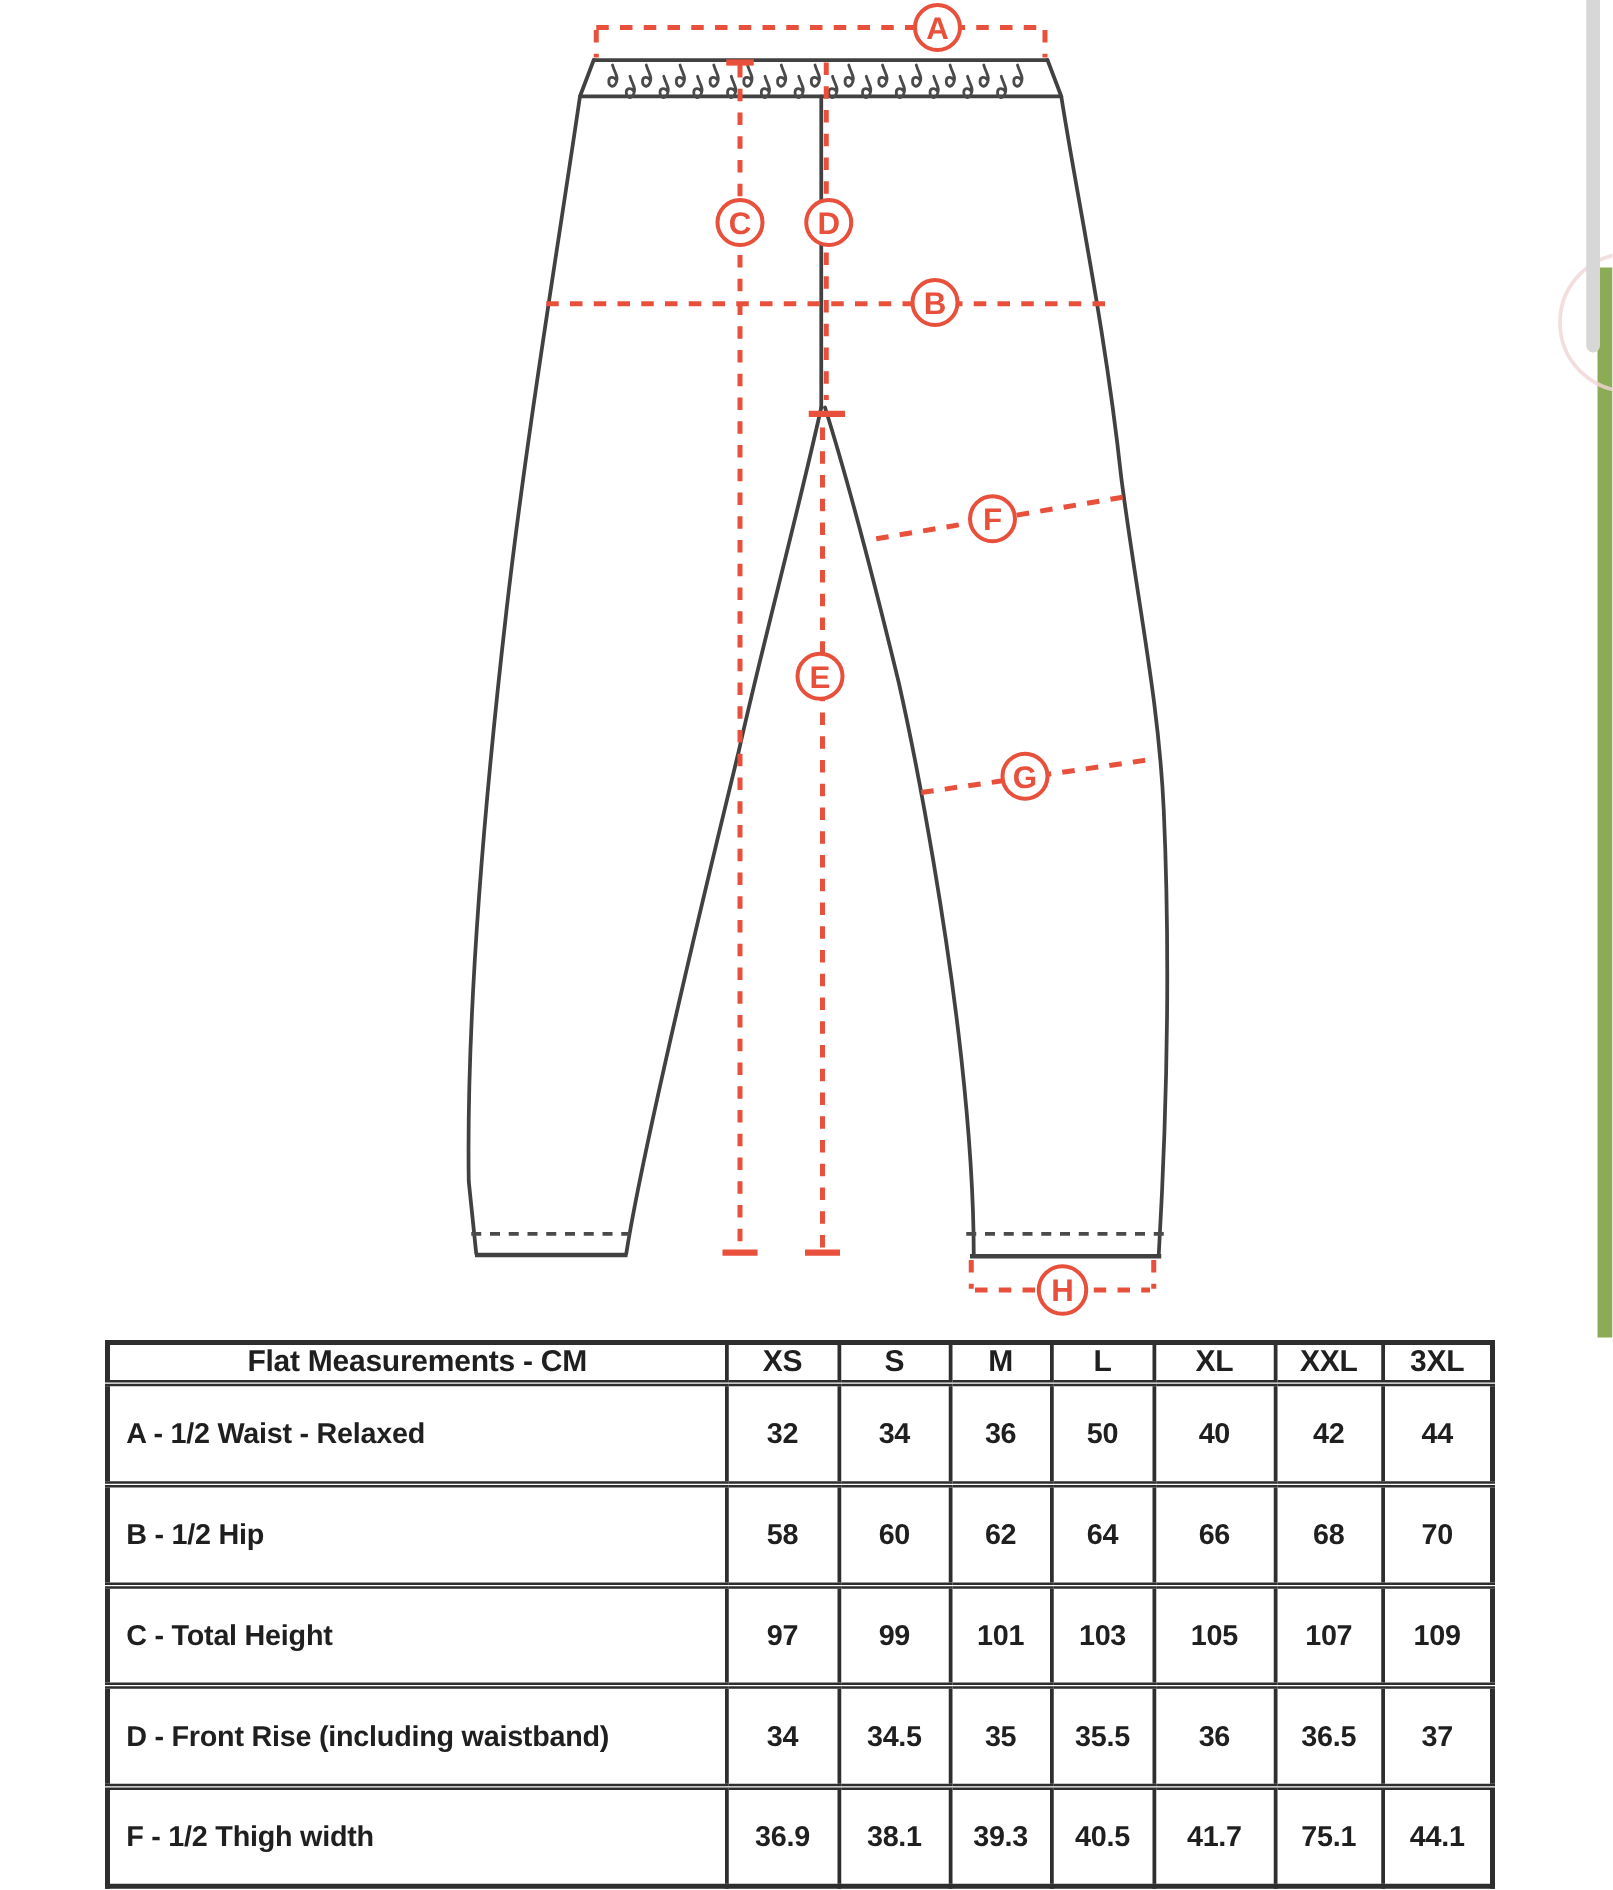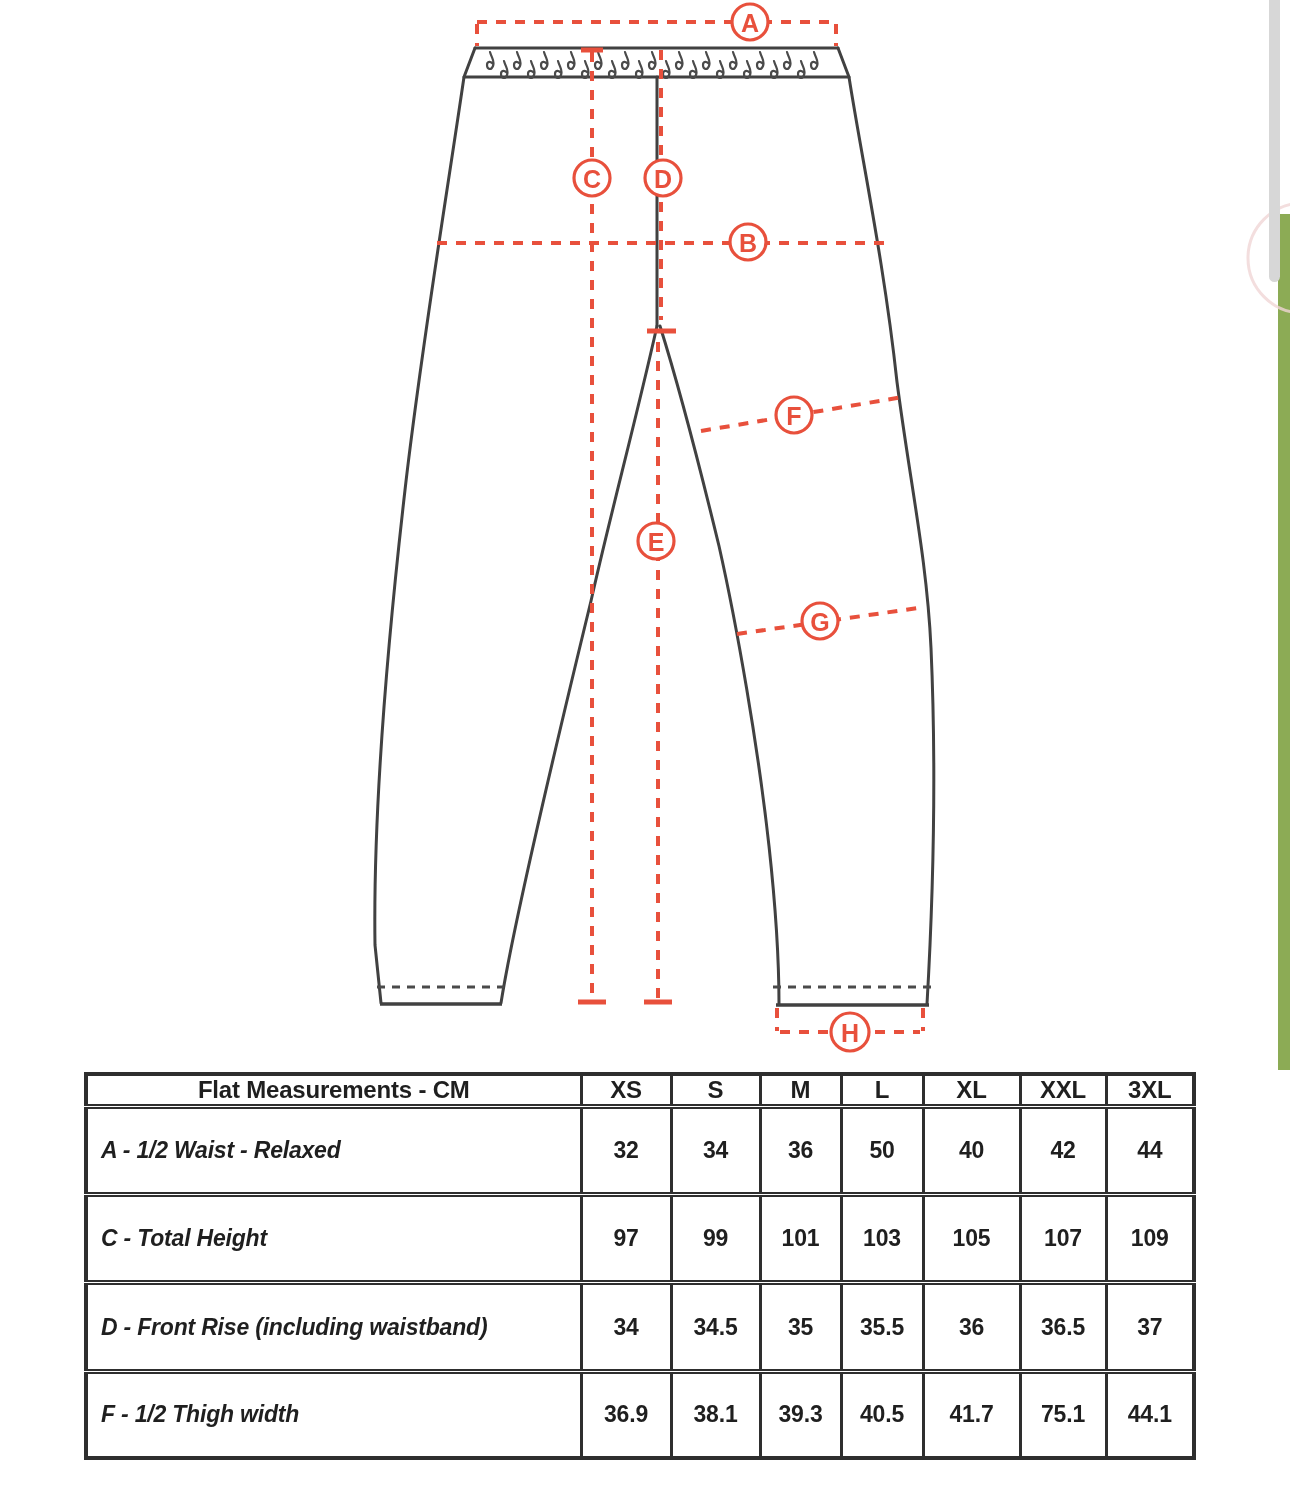--- a/index.html
+++ b/index.html
@@ -17,39 +17,39 @@
   .gather{stroke:#4a4a4a;stroke-width:2.2;fill:none;stroke-linecap:round;}
   .hemdash{stroke:#4a4a4a;stroke-width:3;stroke-dasharray:8 7;fill:none;}
   .rdash{stroke:#e8503c;stroke-width:4;fill:none;stroke-dasharray:10 9;}
   .rtick{stroke:#e8503c;stroke-width:5;fill:none;stroke-linecap:butt;}
   .mc{fill:#ffffff;stroke:#e8503c;stroke-width:3.2;}
   .mt{fill:#e8503c;font:bold 25px "Liberation Sans",sans-serif;text-anchor:middle;dominant-baseline:central;}
   
   #table-wrap{position:absolute;left:84px;top:1072px;}
   table.size-table{
     border-collapse:collapse;table-layout:fixed;
-    width:1108px;height:388px;
+    width:1108px;height:439px;
     font-family:"Liberation Sans",sans-serif;
     font-weight:bold;font-size:23px;color:#1f1f1f;
     letter-spacing:-0.2px;
     background:#fff;
     border:4px solid #2e2e2e;
   }
   .size-table td,.size-table th{
     border-left:3px solid #2e2e2e;
     padding:0;
     text-align:center;
     vertical-align:middle;
     overflow:hidden;
     white-space:nowrap;
   }
   .size-table td:first-child,.size-table th:first-child{border-left:none;}
   .size-table tr + tr td{border-top:5px double #2e2e2e;}
   .size-table thead th{border-bottom:5px double #2e2e2e;font-size:24px;}
-  .size-table td.rowlabel{text-align:left;padding-left:13px;font-style:italic;}
+  .size-table td.rowlabel{text-align:left;padding-left:13px;}
 </style>
 </head>
 <body>
 
 <svg id="sketch" width="1290" height="1070" viewBox="0 0 1290 1070">
 
   <g>
     <path class="sketch" d="M475,48 L838,48"></path>
     <path class="sketch" d="M464,77 L849,77"></path>
     <path class="sketch" d="M475,48 L464,77 C446,200 421,350 405,490 C389,630 373,810 375,945 L381,1003"></path>
@@ -156,20 +156,30 @@
         <td class="rowlabel">A - 1/2 Waist - Relaxed</td>
         <td>32</td>
         <td>34</td>
         <td>36</td>
         <td>50</td>
         <td>40</td>
         <td>42</td>
         <td>44</td>
       </tr>
       <tr>
+        <td class="rowlabel">B - 1/2 Hip</td>
+        <td>58</td>
+        <td>60</td>
+        <td>62</td>
+        <td>64</td>
+        <td>66</td>
+        <td>68</td>
+        <td>70</td>
+      </tr>
+      <tr>
         <td class="rowlabel">C - Total Height</td>
         <td>97</td>
         <td>99</td>
         <td>101</td>
         <td>103</td>
         <td>105</td>
         <td>107</td>
         <td>109</td>
       </tr>
       <tr>

